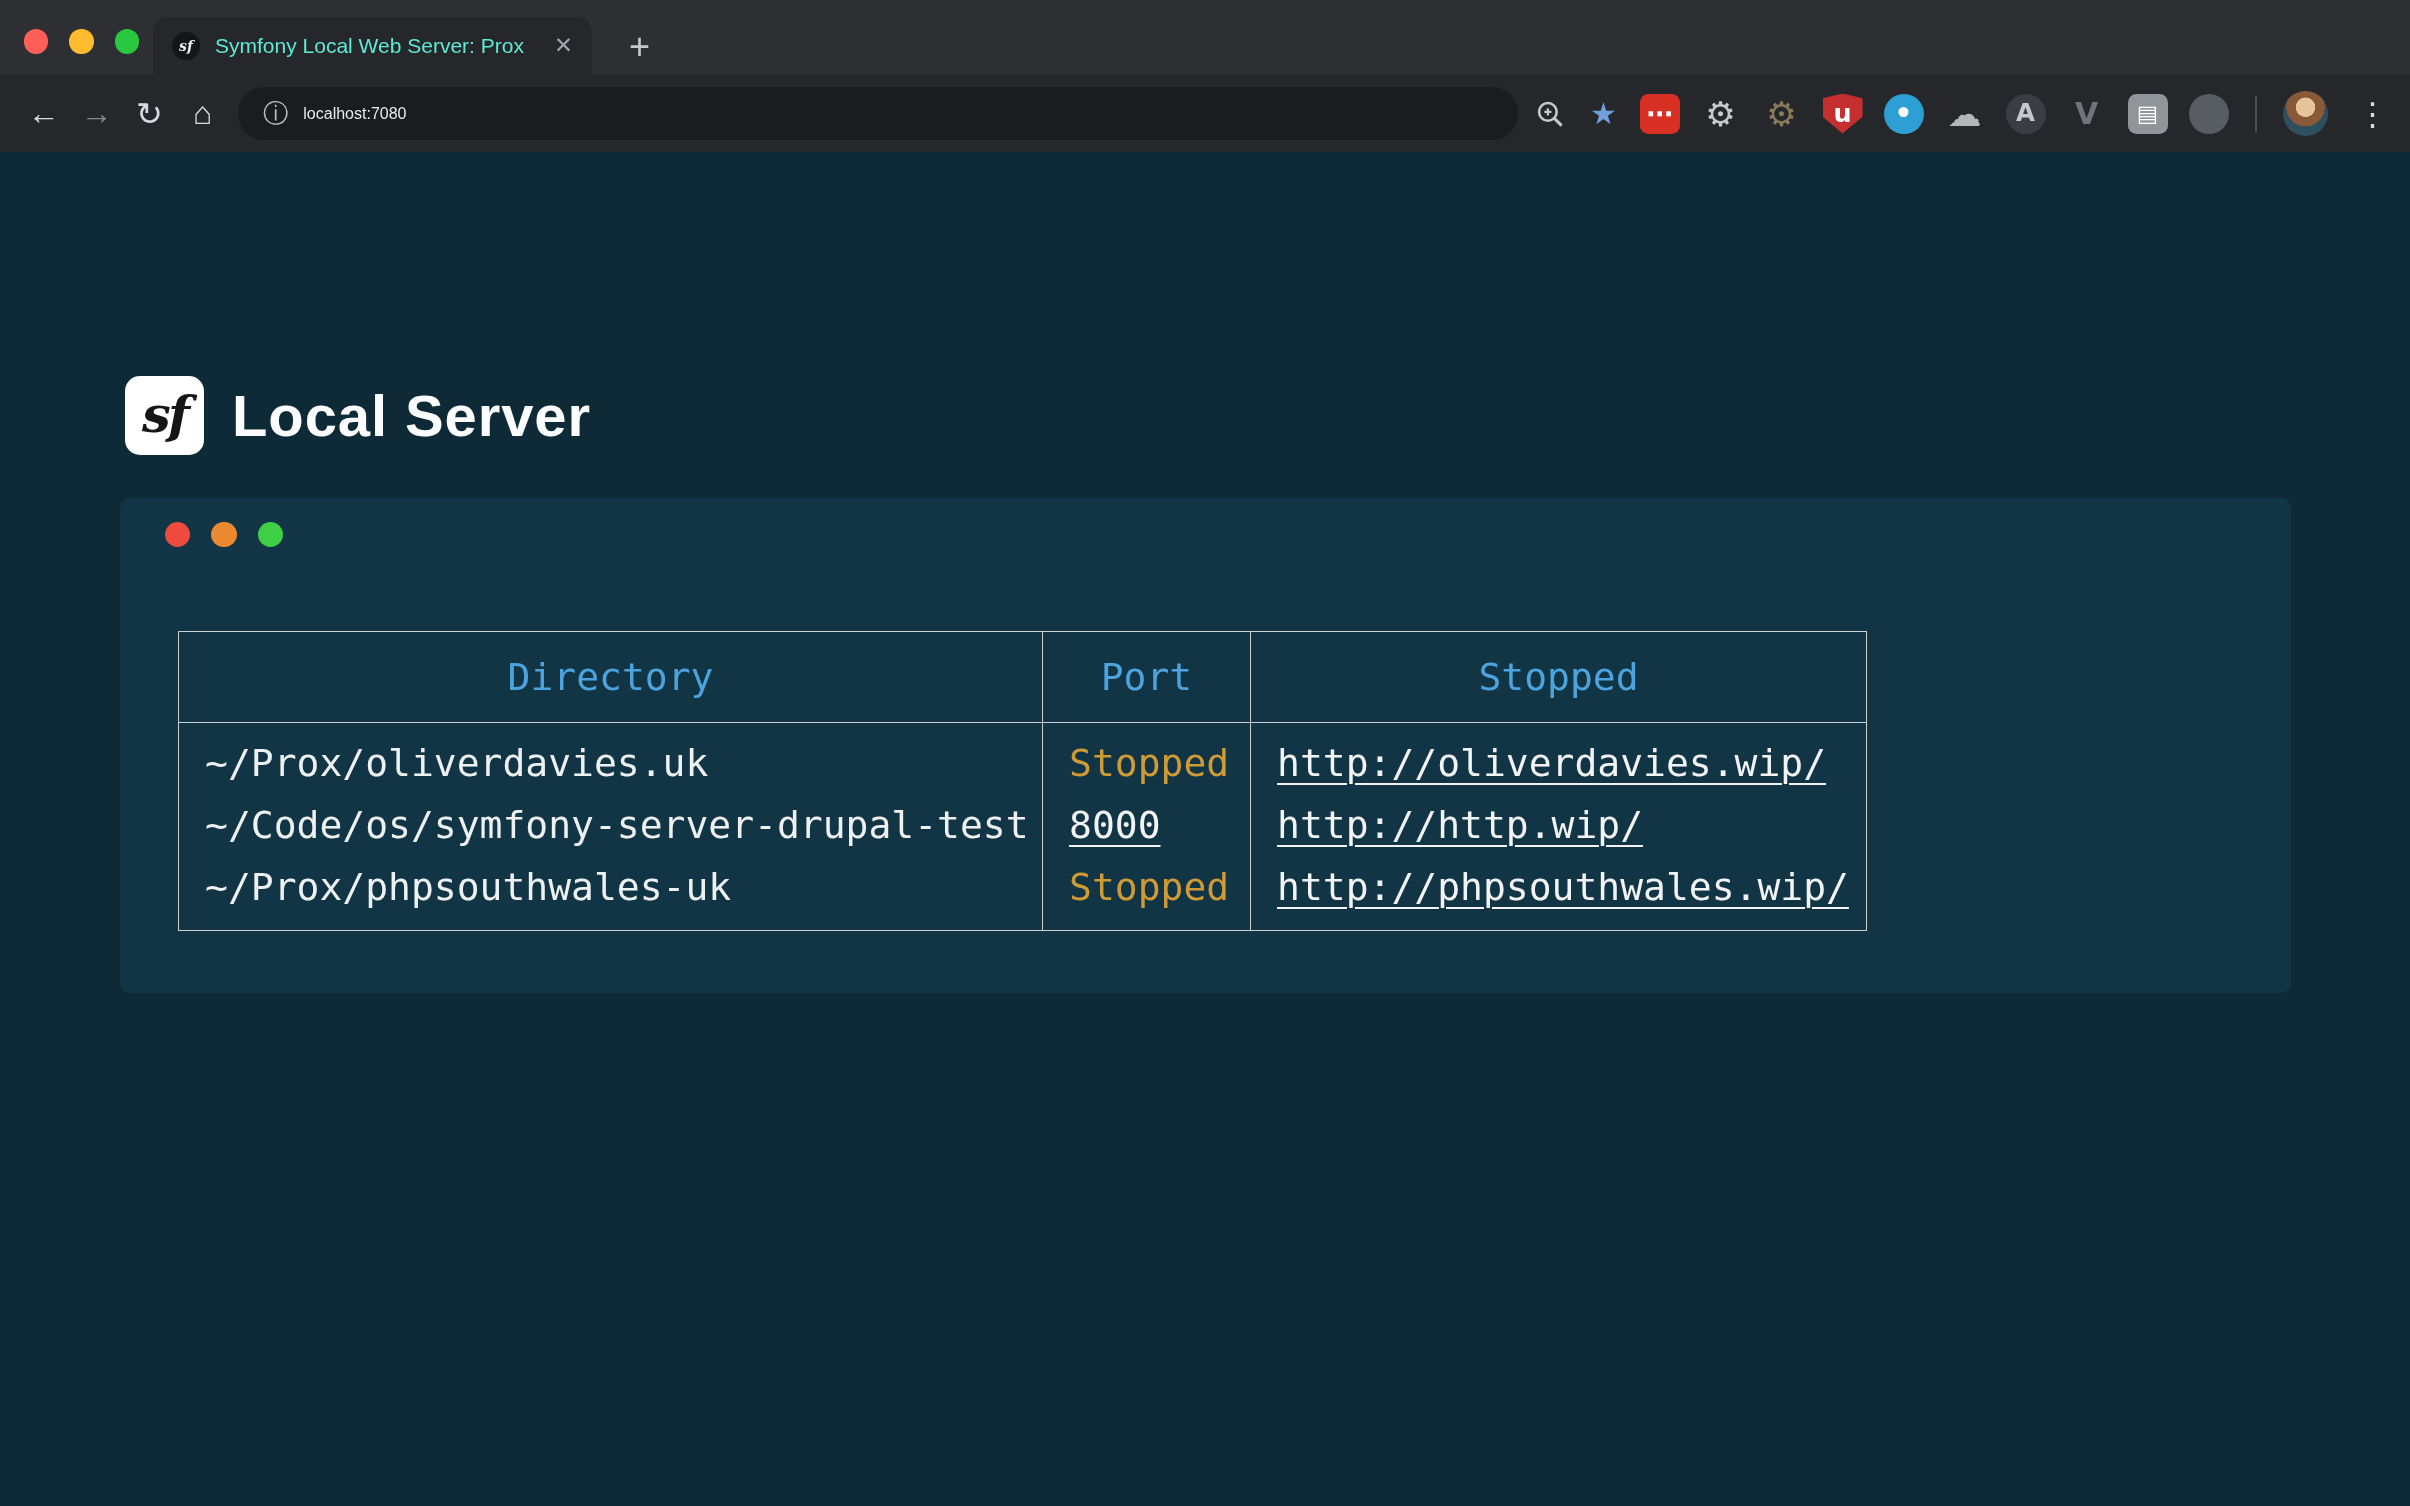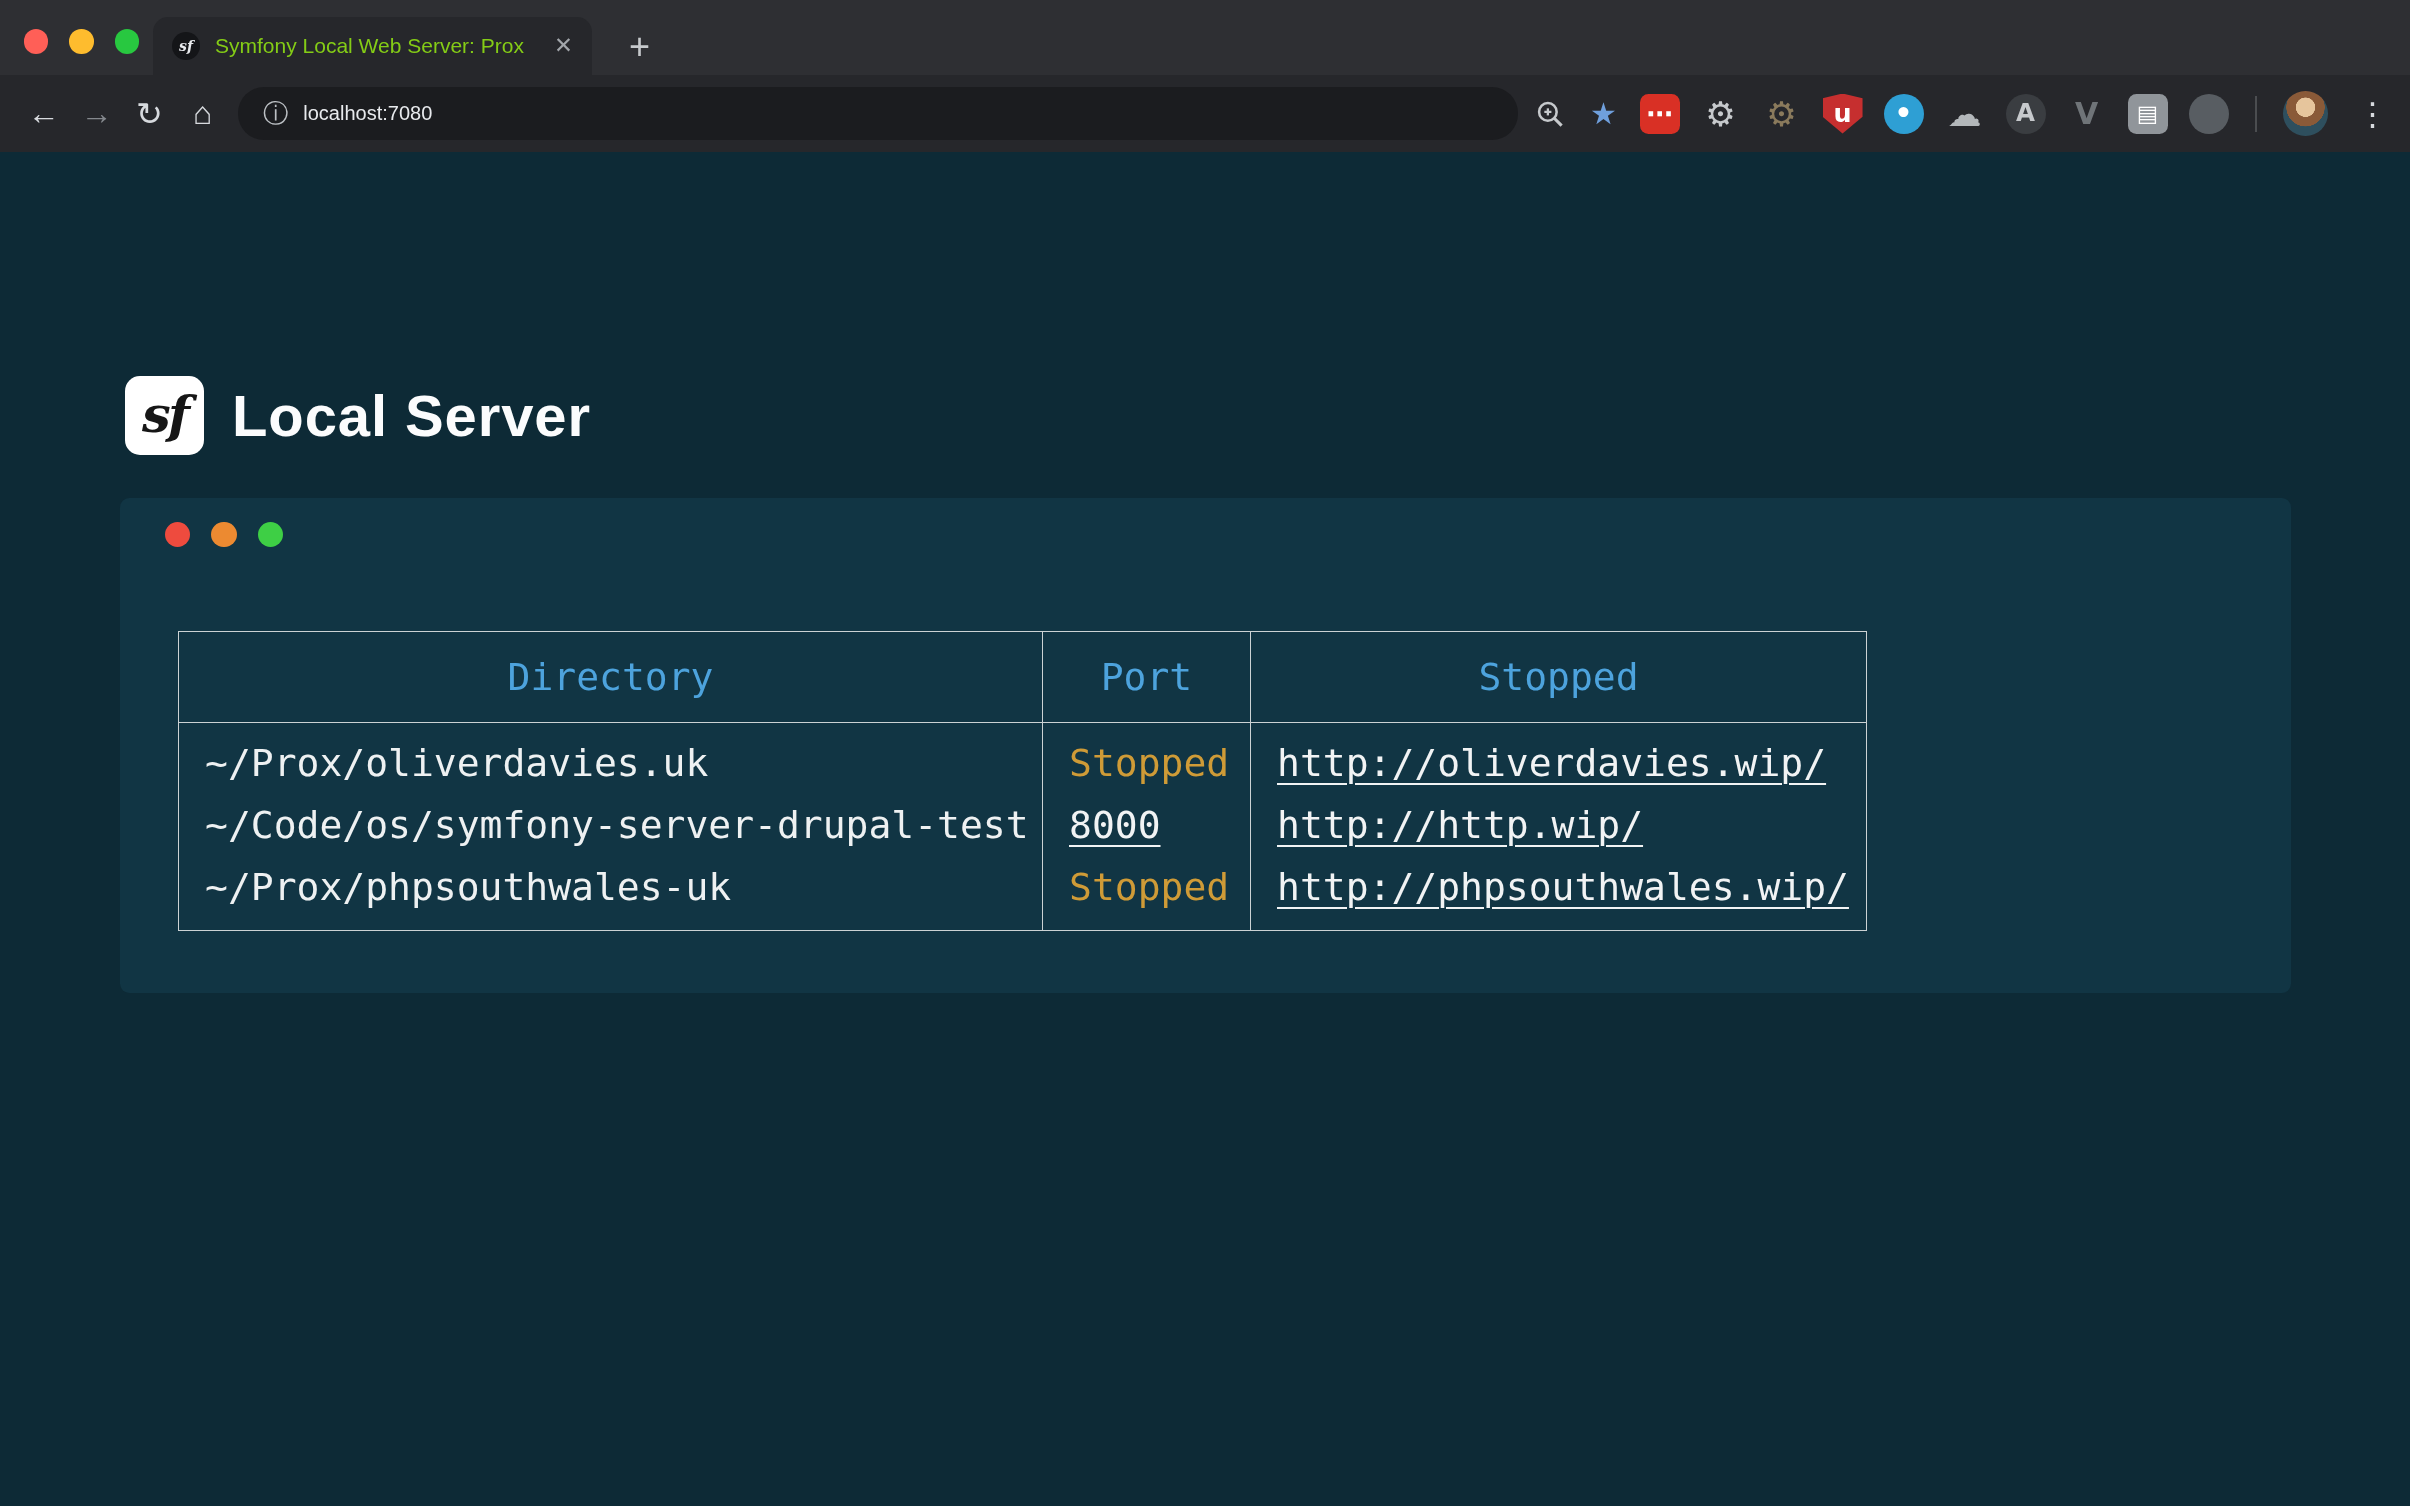--- a/index.html
+++ b/index.html
@@ -17,21 +17,21 @@
 
   .tab{
     position:absolute;left:153px;top:17px;width:439px;height:58px;
     background:#26272b;border-radius:15px 15px 0 0;
     display:flex;align-items:center;padding:0 19px;gap:15px;box-sizing:border-box;
   }
   .tab-favicon{
     width:28px;height:28px;border-radius:50%;background:#141518;color:#e8eaed;
     font:italic 700 14px "DejaVu Serif",serif;display:flex;align-items:center;justify-content:center;flex:0 0 auto;
   }
-  .tab-title{flex:1;color:#84cc16;font-size:21px;white-space:nowrap;overflow:hidden;}
+  .tab-title{flex:1;color:#5eead4;font-size:21px;white-space:nowrap;overflow:hidden;}
   .tab-close{color:#a2a6ab;font-size:22.6px;line-height:1;flex:0 0 auto;cursor:default;}
   .newtab{
     position:absolute;left:614px;top:21px;width:51px;height:51px;
     display:flex;align-items:center;justify-content:center;
     color:#c6c9cc;font-size:36px;font-weight:300;
   }
 
   .toolbar{
     height:77px;background:#26272b;display:flex;align-items:center;
     padding:0 17px;box-sizing:border-box;
@@ -40,21 +40,21 @@
     width:53px;height:53px;border-radius:50%;flex:0 0 auto;
     display:flex;align-items:center;justify-content:center;
     color:#d7dade;font-size:32px;
   }
   .navbtn.fwd{color:#84888d;}
   .omnibox{
     flex:1;height:53px;margin:0 15px 0 9.4px;background:#1b1c1f;border-radius:26px;
     display:flex;align-items:center;gap:15px;padding:0 24.5px;box-sizing:border-box;min-width:0;
   }
   .omnibox .info{font-size:25.4px;color:#bcc0c4;flex:0 0 auto;}
-  .omnibox .url{font-size:20px;color:#e8eaed;white-space:nowrap;overflow:hidden;}
+  .omnibox .url{font-size:16px;color:#e8eaed;white-space:nowrap;overflow:hidden;}
   .right{display:flex;align-items:center;gap:22.6px;flex:0 0 auto;}
   .star{font-size:30px;color:#6f9fdc;line-height:1;}
   .ext{
     width:40px;height:40px;display:flex;align-items:center;justify-content:center;
     font-weight:bold;line-height:1;flex:0 0 auto;font-family:"DejaVu Sans",sans-serif;
   }
   .ext.square{border-radius:8.5px;}
   .ext.circle{border-radius:50%;}
   .ext.shield{clip-path:polygon(50% 0,100% 12%,100% 58%,50% 100%,0 58%,0 12%);}
   .sep{width:1.9px;height:36px;background:#4b4d50;margin:0 3.8px;}

